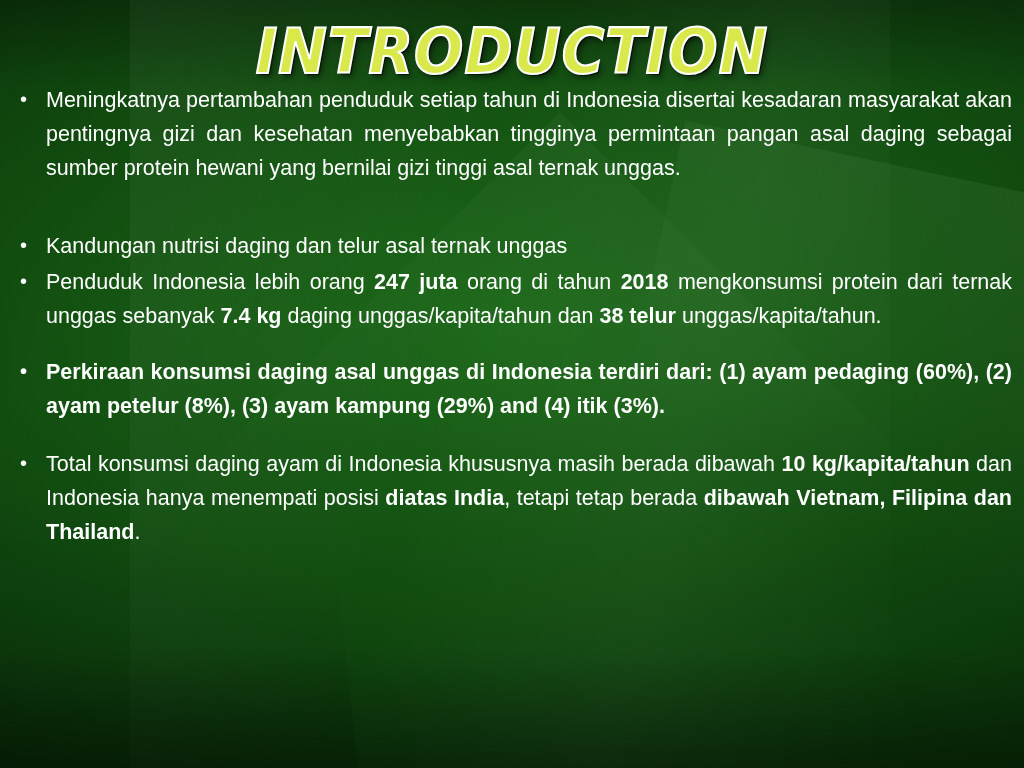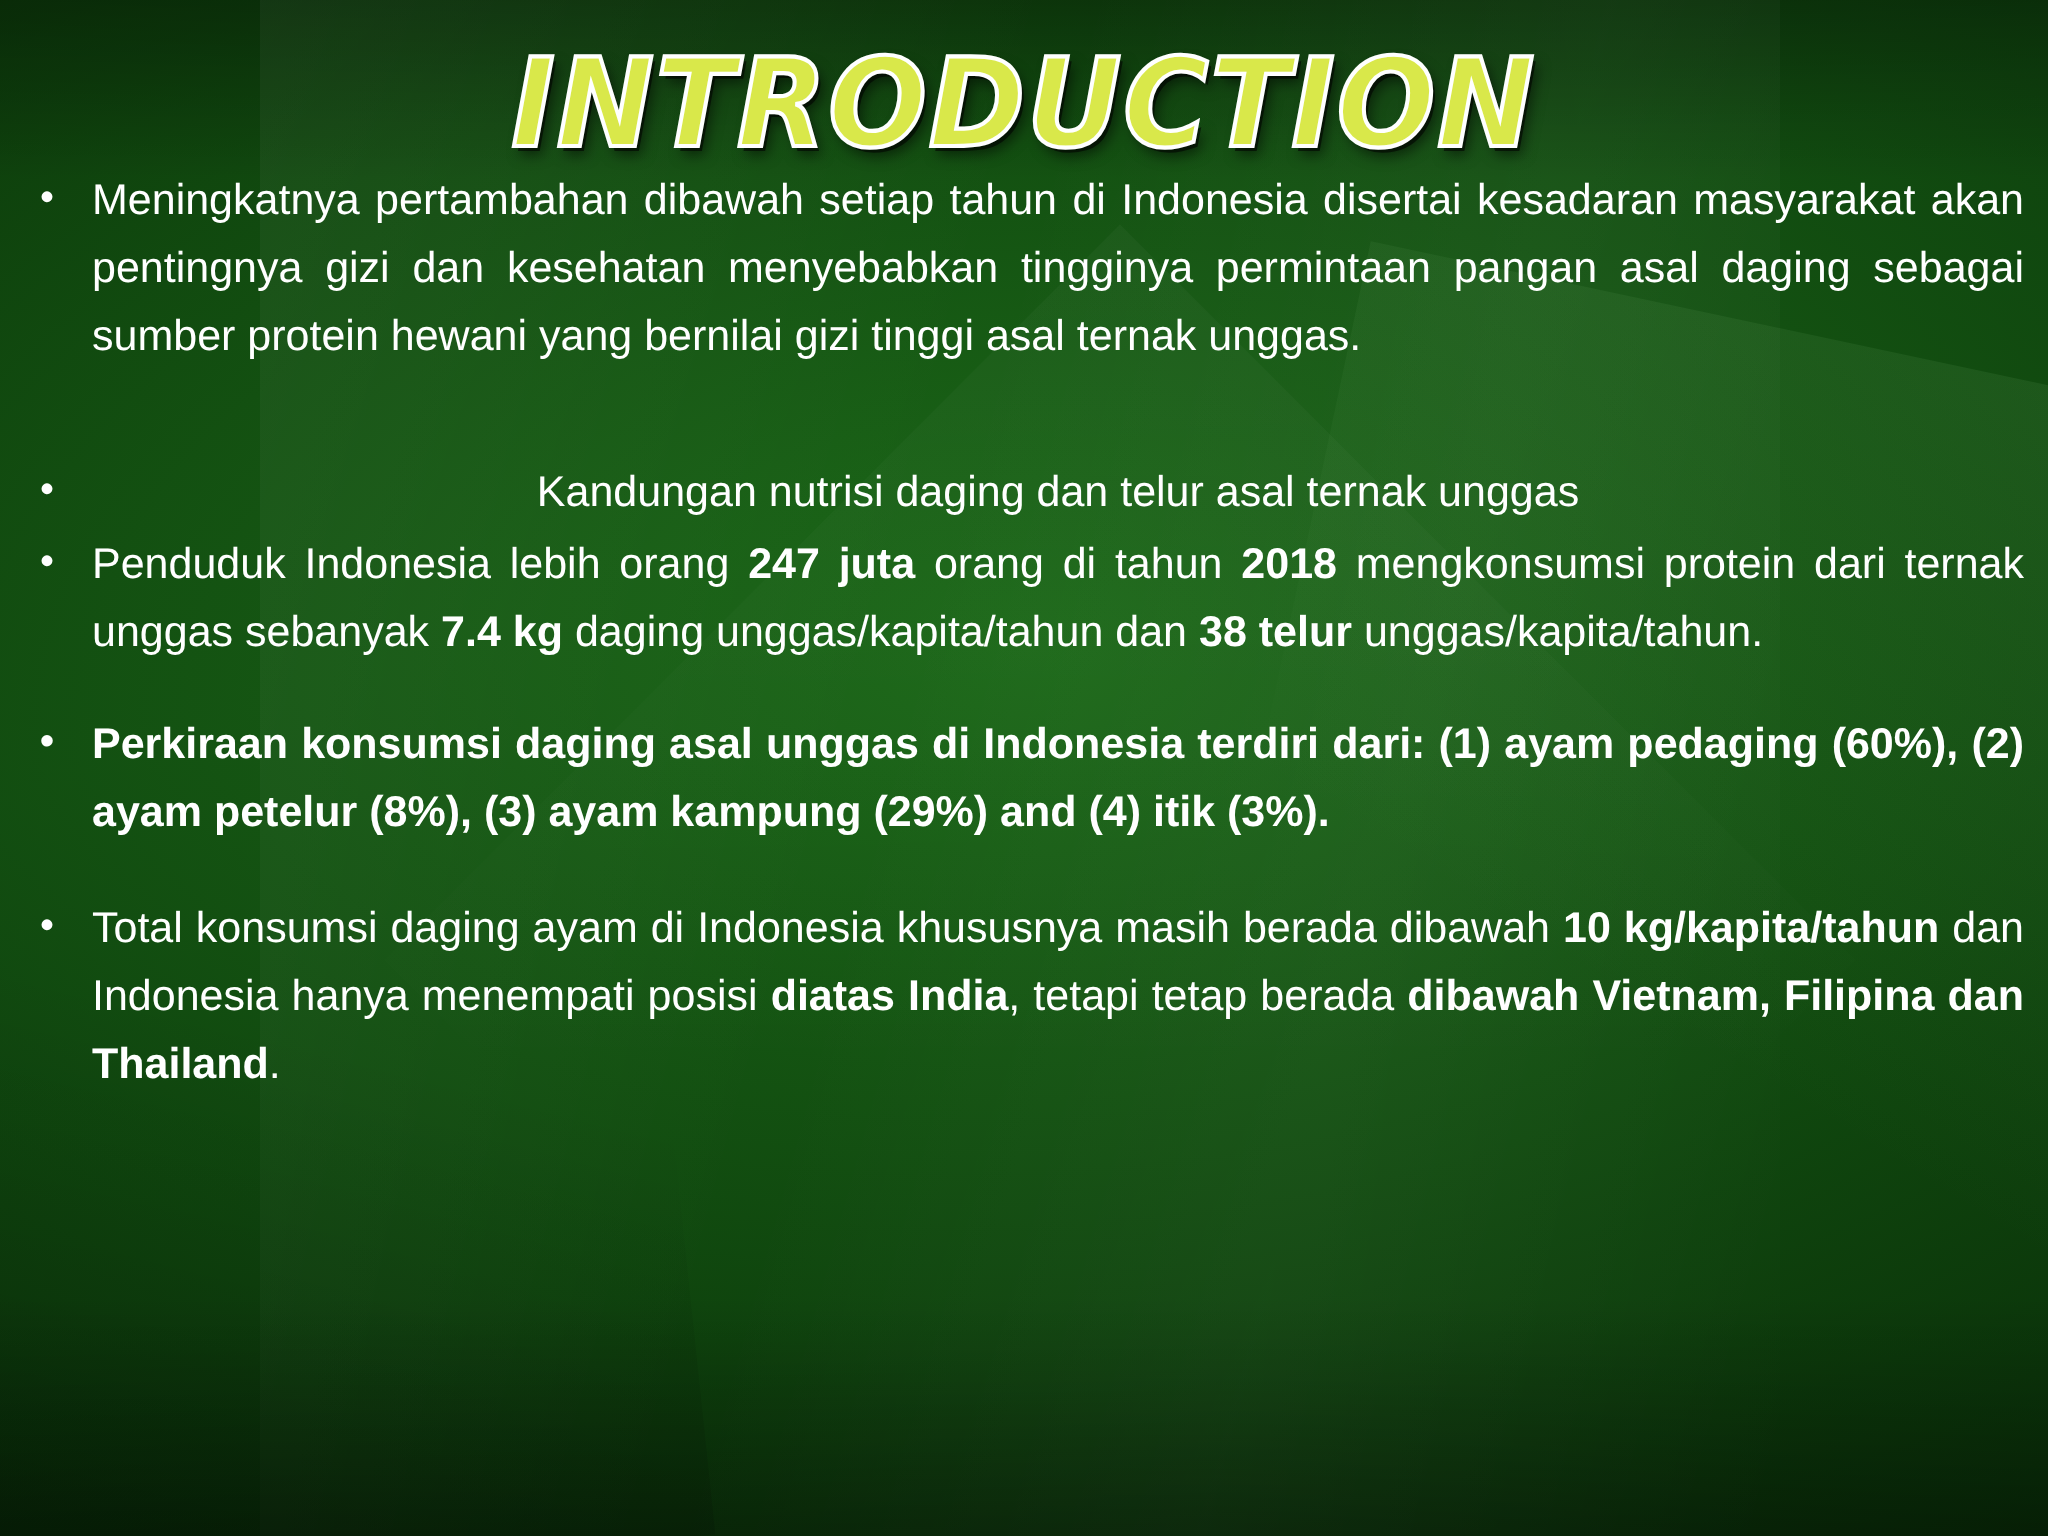--- a/index.html
+++ b/index.html
@@ -95,21 +95,21 @@
     text-align: left;
     font-size: 20px;
     line-height: 1.58;
     color: #ffffff;
   }
   .bullet .txt {
     flex: 1 1 auto;
     text-align: justify;
     text-justify: inter-word;
   }
-  .bullet.nojust .txt { text-align: center; }
+  .bullet.nojust .txt { text-align: left; }
   .b-strong { font-weight: bold; margin-top: 26px; }
 
   
   #b1 { margin-bottom: 44px; }
   #b2 { margin-bottom: 2px; }
   #b2sub {
     margin-left: 26px;
     font-size: 21.5px;
     font-weight: bold;
     margin-bottom: 18px;
@@ -129,21 +129,21 @@
   <div class="deco deco-b"></div>
   <div class="deco deco-c"></div>
   <div class="deco deco-e"></div>
 
   <div class="title">INTRODUCTION</div>
 
   <div class="body">
 
     <div class="bullet" id="b1">
       <span class="dot">•</span>
-      <span class="txt">Meningkatnya pertambahan dibawah setiap tahun di Indonesia disertai kesadaran masyarakat akan pentingnya gizi dan kesehatan menyebabkan tingginya permintaan pangan asal daging sebagai sumber protein hewani yang bernilai gizi tinggi asal ternak unggas.</span>
+      <span class="txt">Meningkatnya pertambahan penduduk setiap tahun di Indonesia disertai kesadaran masyarakat akan pentingnya gizi dan kesehatan menyebabkan tingginya permintaan pangan asal daging sebagai sumber protein hewani yang bernilai gizi tinggi asal ternak unggas.</span>
     </div>
 
     <div class="bullet nojust" id="b2">
       <span class="dot">•</span>
       <span class="txt">Kandungan nutrisi daging dan telur asal ternak unggas</span>
     </div>
 
 
     <div class="bullet" id="b3">
       <span class="dot">•</span>

